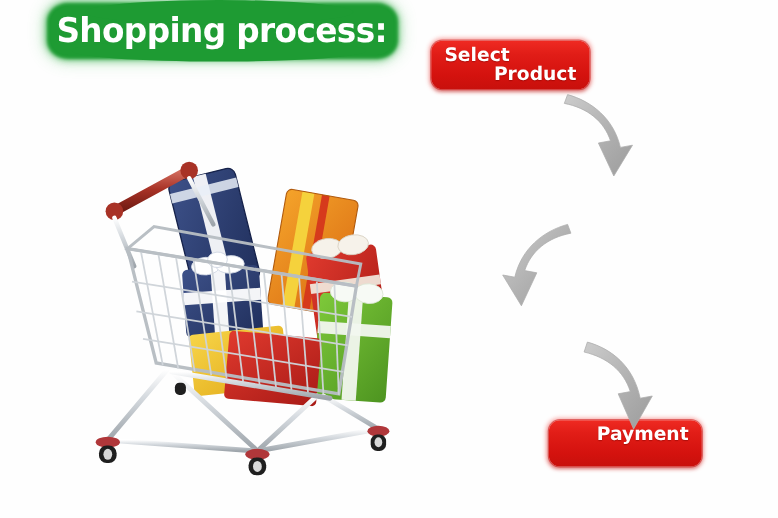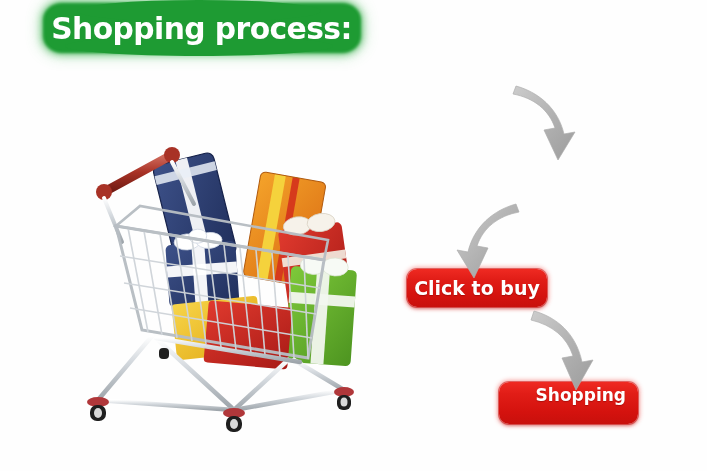--- a/index.html
+++ b/index.html
@@ -322,28 +322,29 @@
           <rect x="-7" y="5" width="14" height="15" rx="6" fill="#1f1f1f"></rect>
           <ellipse cx="0" cy="12" rx="3.5" ry="4.5" fill="#d9d9d9"></ellipse>
         </g>
         <g transform="translate(82,240)">
           <rect x="-5" y="0" width="10" height="11" rx="4" fill="#1f1f1f"></rect>
         </g>
       </g>
     </svg>
   </div>
 
-
-
-  <div class="flow-btn btn-single" id="btn-click-to-buy">
-    <span class="line">Click to buy</span>
+  <div class="flow-btn btn-stair" id="btn-select-product">
+    <span class="line line-top">Select</span>
+    <span class="line line-bottom">Product</span>
   </div>
 
+
+
   <div class="flow-btn btn-stair" id="btn-confirm-payment">
-    <span class="line line-bottom">Shopping</span>
+    <span class="line line-bottom">Payment</span>
   </div>
 
   <svg id="arrows-layer" viewBox="0 0 707 471" xmlns="http://www.w3.org/2000/svg">
     <defs>
       <linearGradient id="arrowGrad" x1="0" y1="0" x2="1" y2="1">
         <stop offset="0%" stop-color="#cccccc"></stop>
         <stop offset="55%" stop-color="#b0b0b0"></stop>
         <stop offset="100%" stop-color="#9c9c9c"></stop>
       </linearGradient>
     </defs>

